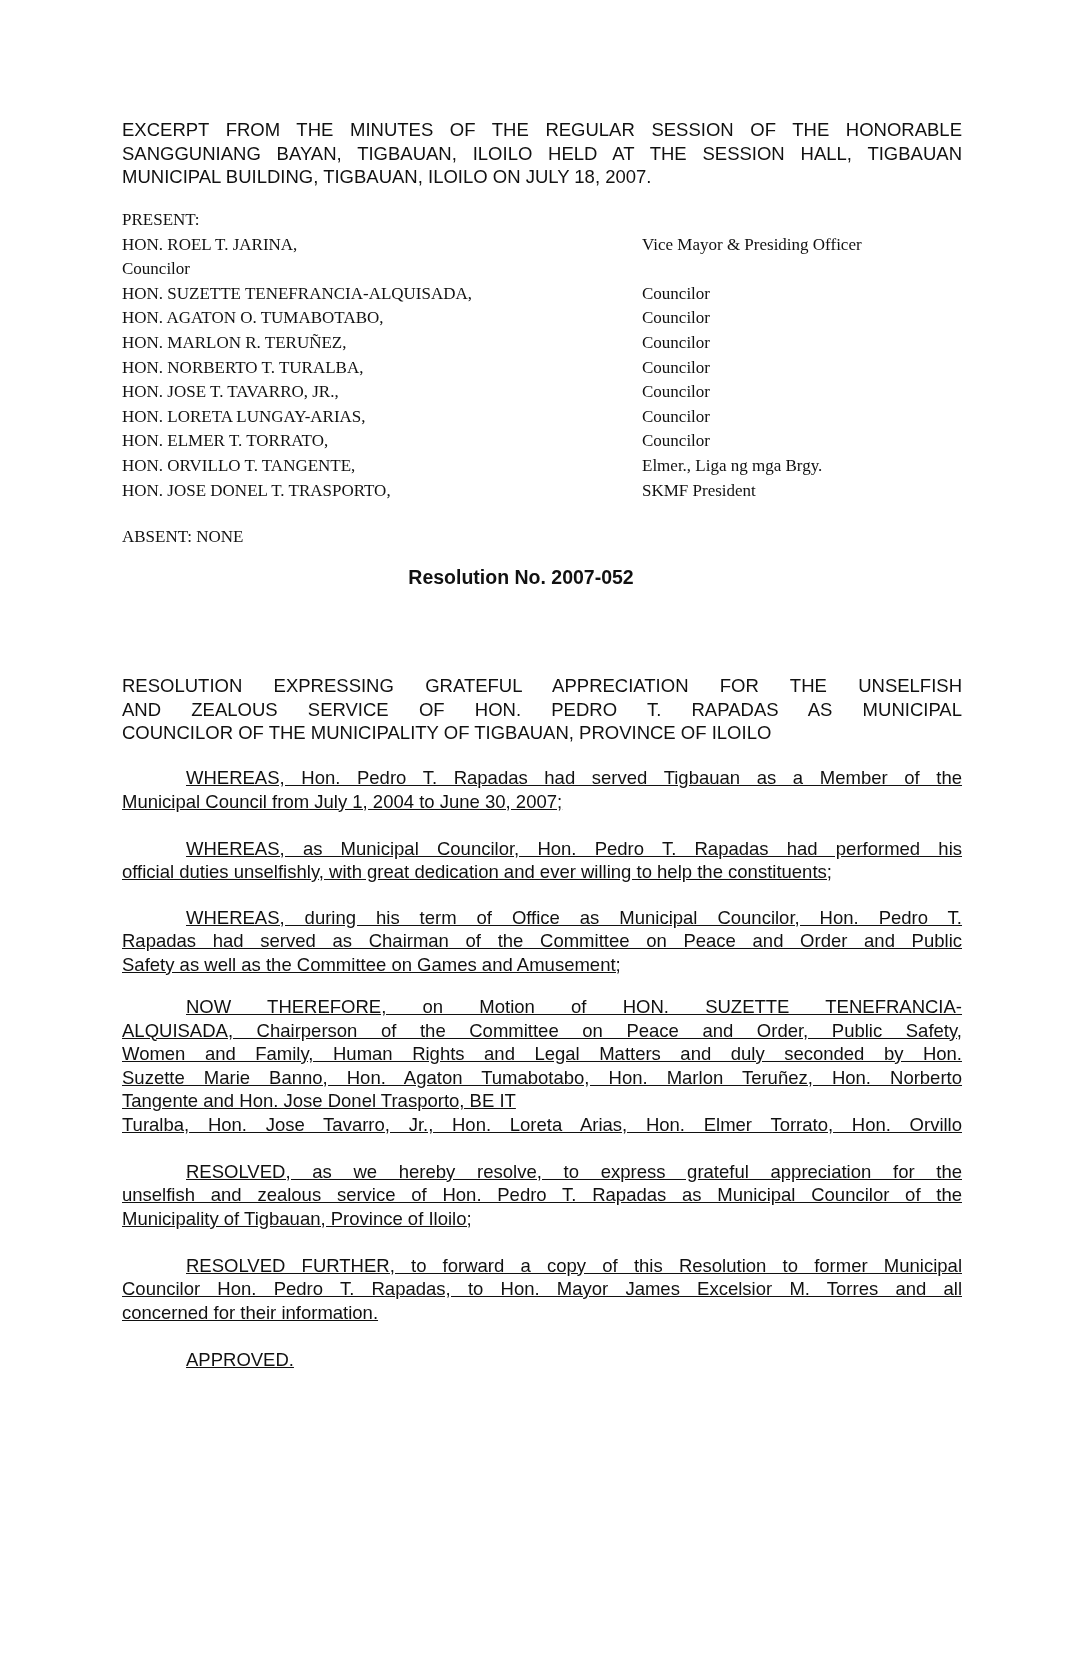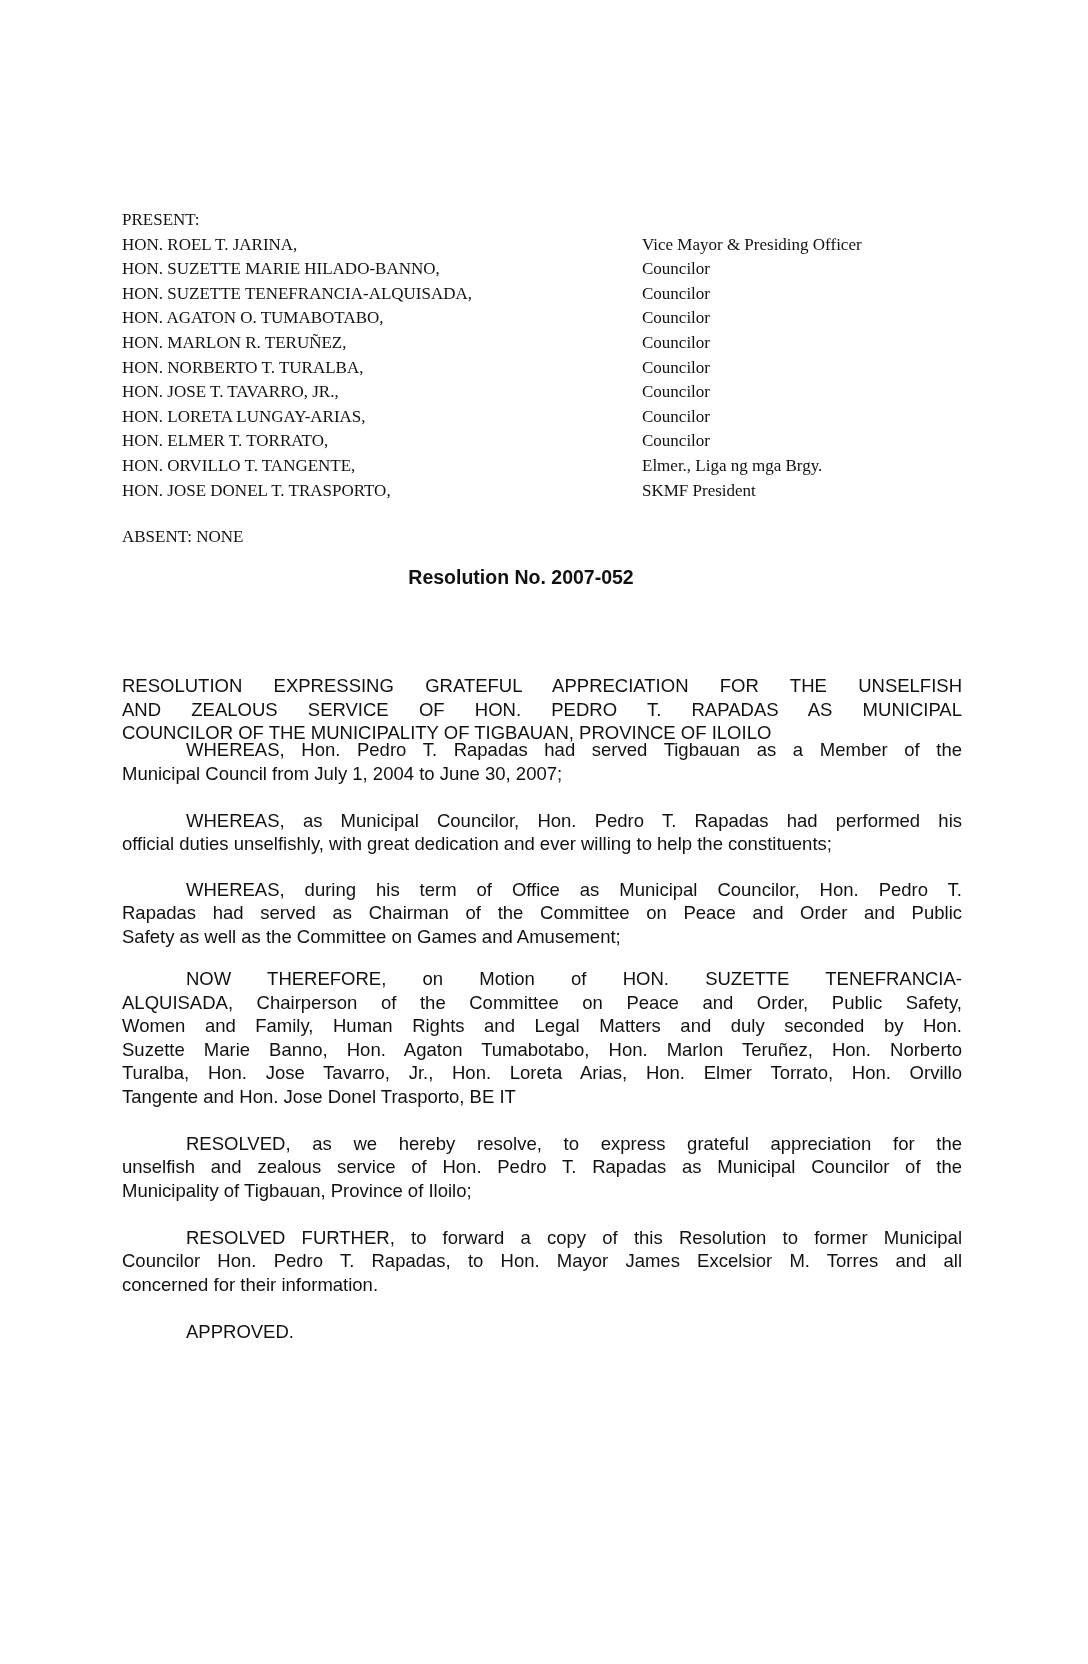--- a/index.html
+++ b/index.html
@@ -14,30 +14,34 @@
   .attend-name { width: 520px; }
   .attend-role { flex: 1; font-family: Liberation Serif, serif; }
   .res-no { position: absolute; left: 0; width: 1020px; text-align: center; font-weight: bold; font-family: "Liberation Sans", sans-serif; font-size: 19.5px; top: 566px; padding-left: 22px; box-sizing: border-box; }
   p { margin: 0; }
 </style>
 </head>
 <body>
 
 <div class="page">
 
+  <div class="block sans" style="top:118px;">
+    <span class="line justify-full">EXCERPT FROM THE MINUTES OF THE REGULAR SESSION OF THE HONORABLE</span>
+    <span class="line justify-full">SANGGUNIANG BAYAN, TIGBAUAN, ILOILO HELD AT THE SESSION HALL, TIGBAUAN</span>
+    <span class="line">MUNICIPAL BUILDING, TIGBAUAN, ILOILO ON JULY 18, 2007.</span>
+  </div>
 
   <div class="block serif" style="top:208px;">
     <div class="attend-row">PRESENT:</div>
     <div id="members">
         <div class="attend-row">
           <span class="attend-name">HON. ROEL T. JARINA,</span>
           <span class="attend-role">Vice Mayor &amp; Presiding Officer</span>
         </div>
         <div class="attend-row">
-          <span class="attend-name">HON. SUZETTE MARIE HILADO-BANNO,</span>
           <span class="attend-role">Councilor</span>
         </div>
         <div class="attend-row">
           <span class="attend-name">HON. SUZETTE TENEFRANCIA-ALQUISADA,</span>
           <span class="attend-role">Councilor</span>
         </div>
         <div class="attend-row">
           <span class="attend-name">HON. AGATON O. TUMABOTABO,</span>
           <span class="attend-role">Councilor</span>
         </div>
@@ -75,41 +79,41 @@
   </div>
 
   <div class="res-no">Resolution No. 2007-052</div>
 
   <div class="block sans" style="top:663px;margin-top:11px;">
     <span class="line justify-full">RESOLUTION EXPRESSING GRATEFUL APPRECIATION FOR THE UNSELFISH</span>
     <span class="line justify-full">AND ZEALOUS SERVICE OF HON. PEDRO T. RAPADAS AS MUNICIPAL</span>
     <span class="line">COUNCILOR OF THE MUNICIPALITY OF TIGBAUAN, PROVINCE OF ILOILO</span>
   </div>
 
-  <div class="block sans" style="top:738px;" id="body">
+  <div class="block sans" style="top:766px;text-decoration:underline;" id="body">
       <p style="margin-bottom: 23.5px;">
         <span class="line justify-full" style="text-indent: 64px;">WHEREAS, Hon. Pedro T. Rapadas had served Tigbauan as a Member of the</span>
         <span class="line ">Municipal Council from July 1, 2004 to June 30, 2007;</span>
       </p>
       <p style="margin-bottom: 22px;">
         <span class="line justify-full" style="text-indent: 64px;">WHEREAS, as Municipal Councilor, Hon. Pedro T. Rapadas had performed his</span>
         <span class="line ">official duties unselfishly, with great dedication and ever willing to help the constituents;</span>
       </p>
       <p style="margin-bottom: 19px;">
         <span class="line justify-full" style="text-indent: 64px;">WHEREAS, during his term of Office as Municipal Councilor,  Hon. Pedro T.</span>
         <span class="line justify-full">Rapadas had served as Chairman of the Committee on Peace and Order and Public</span>
         <span class="line ">Safety as well as the Committee on Games and Amusement;</span>
       </p>
       <p style="margin-bottom: 23.5px;">
         <span class="line justify-full" style="text-indent: 64px;">NOW THEREFORE, on Motion of HON. SUZETTE TENEFRANCIA-</span>
         <span class="line justify-full">ALQUISADA, Chairperson of the Committee on Peace and Order, Public Safety,</span>
         <span class="line justify-full">Women and Family, Human Rights and Legal Matters and duly seconded by Hon.</span>
         <span class="line justify-full">Suzette Marie Banno, Hon. Agaton Tumabotabo, Hon. Marlon Teruñez, Hon. Norberto</span>
+        <span class="line ">Tangente and Hon. Jose Donel Trasporto, BE IT</span>
         <span class="line justify-full">Turalba, Hon. Jose Tavarro, Jr., Hon. Loreta Arias, Hon. Elmer Torrato, Hon. Orvillo</span>
-        <span class="line ">Tangente and Hon. Jose Donel Trasporto, BE IT</span>
       </p>
       <p style="margin-bottom: 23.5px;">
         <span class="line justify-full" style="text-indent: 64px;">RESOLVED, as we hereby resolve, to express grateful appreciation for the</span>
         <span class="line justify-full">unselfish and zealous service of Hon. Pedro T. Rapadas as Municipal Councilor of the</span>
         <span class="line ">Municipality of Tigbauan, Province of Iloilo;</span>
       </p>
       <p style="margin-bottom: 23.5px; margin-top: 16px;">
         <span class="line justify-full" style="text-indent: 64px;">RESOLVED FURTHER, to forward a copy of this Resolution to former Municipal</span>
         <span class="line justify-full">Councilor Hon. Pedro T. Rapadas, to Hon. Mayor James Excelsior M. Torres and all</span>
         <span class="line ">concerned for their information.</span>

